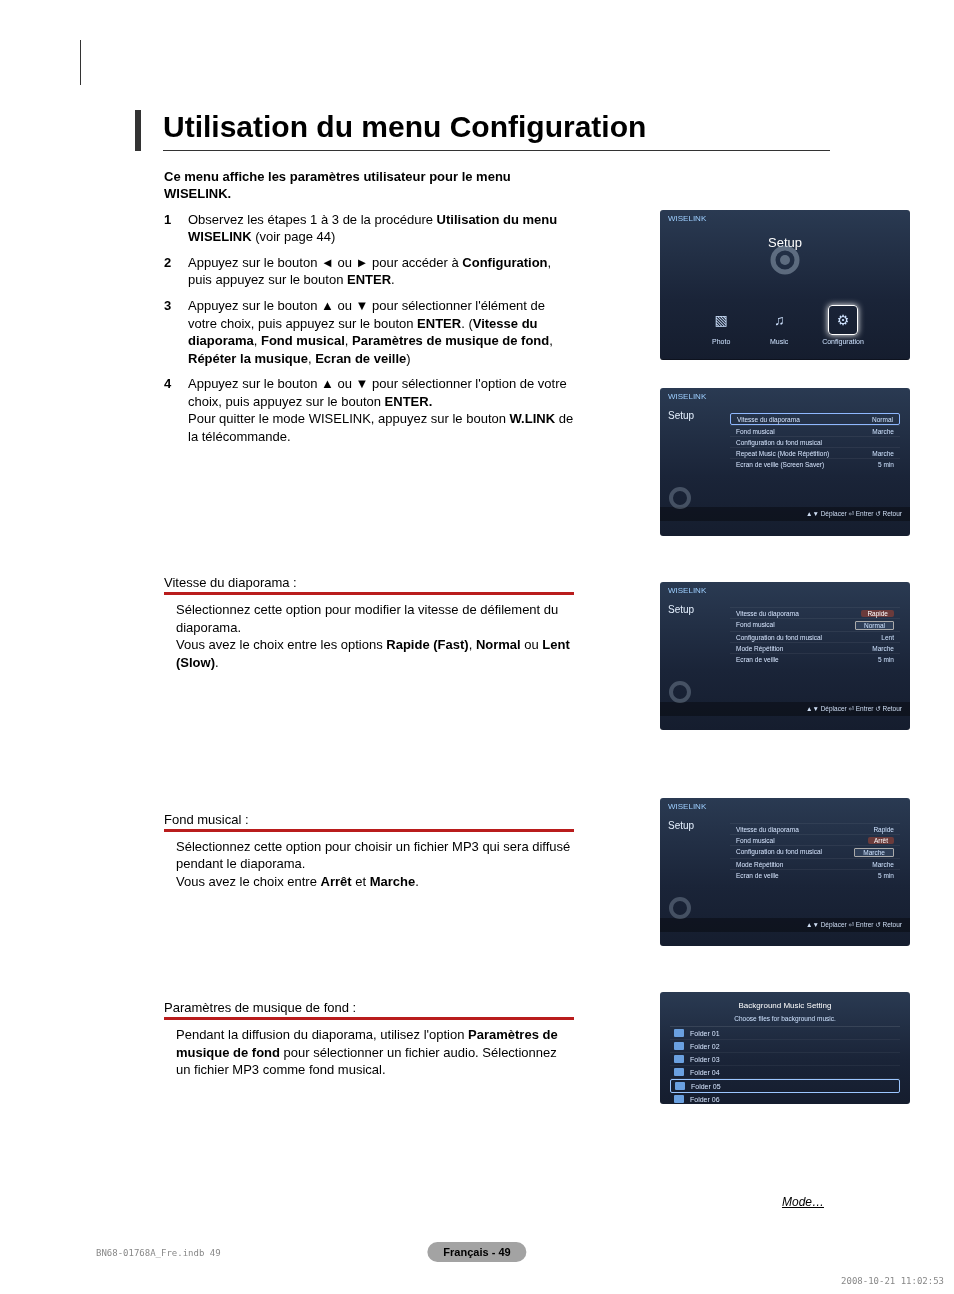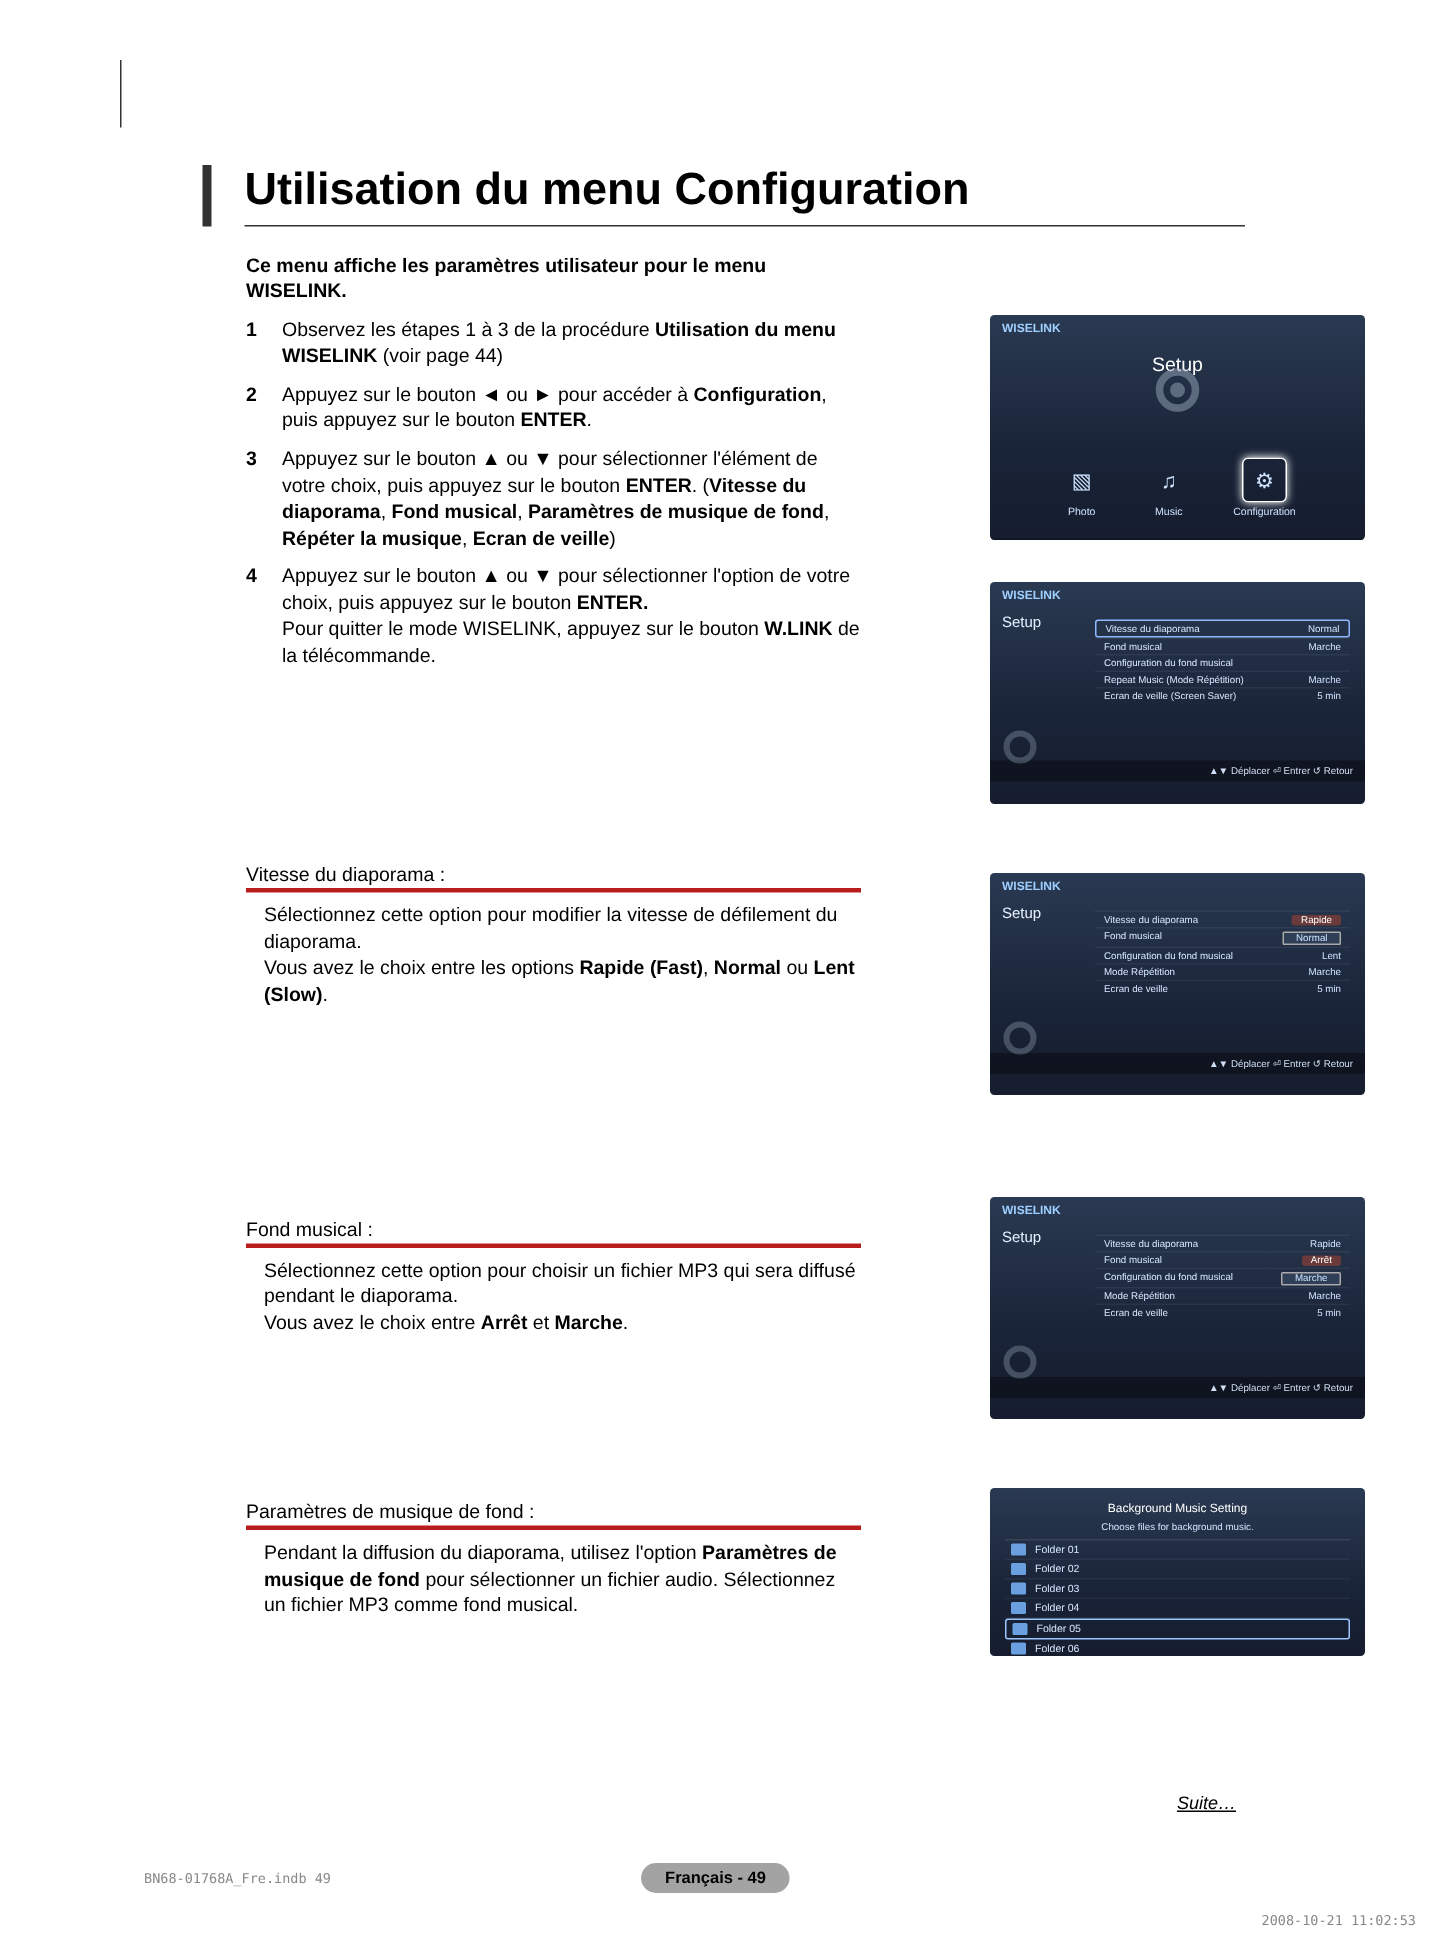--- a/index.html
+++ b/index.html
@@ -82,21 +82,21 @@
     margin-bottom: 28px;
     color: #e8eef8;
     font-size: 7px;
     position: relative;
     overflow: hidden;
   }
   .thumb-head {
     padding: 4px 8px;
     font-size: 8px;
     color: #9ecfff;
-    display:flex; align-items:center; gap:4px;font-weight:bold;
+    display:flex; align-items:center; gap:4px;
   }
   .thumb-title {
     text-align: center;
     font-size: 13px;
     color: #fff;
     margin-top: 8px;
   }
   .thumb-icons {
     display: flex;
     justify-content: center;
@@ -401,16 +401,16 @@
           </div>
         <div class="page-ind">◄◄1/1 Page►►</div>
       </div>
       <div class="thumb-footer">▲▼ <span>Déplacer   ⏎ Entrer   ↺ Retour</span></div>
     </div>
 
   </div>
 
 </div>
 
-<div class="suite">Suite…</div>
+<div class="suite">Mode…</div>
 <div class="pagenum">Français - 49</div>
 <div class="footer-left">BN68-01768A_Fre.indb   49</div>
 <div class="footer-right">2008-10-21   11:02:53</div>
 
 </body></html>

